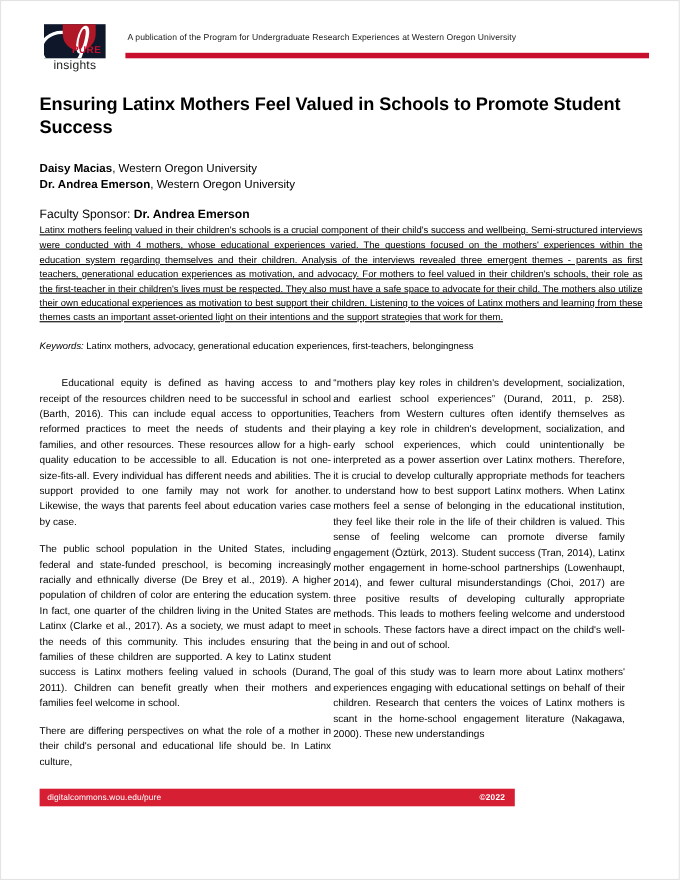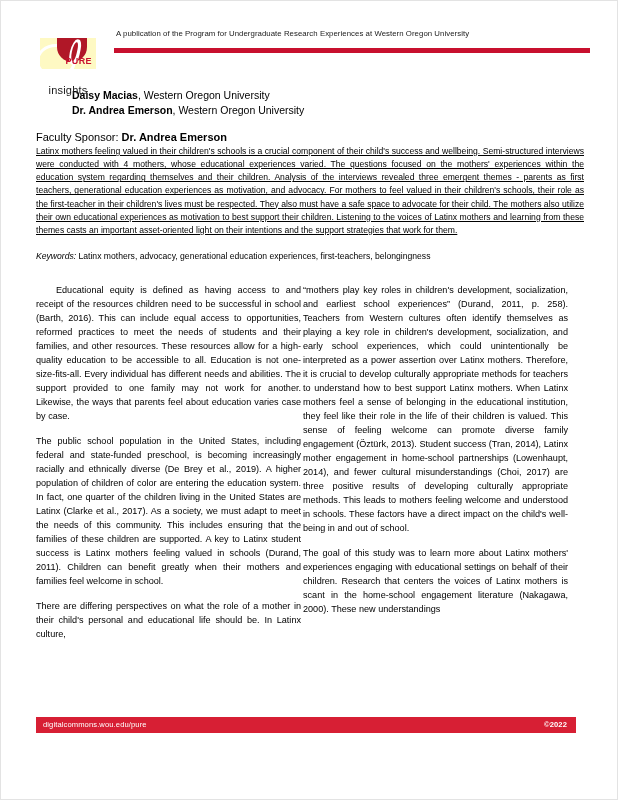--- a/index.html
+++ b/index.html
@@ -38,23 +38,23 @@
     position: absolute;
     left: 0px;
     top: 3px;
     width: 64px;
     text-align: center;
   }
   .logo-mark {
     position: relative;
     width: 56px;
     height: 31px;
-    background: #fef9c3;
+    background: #0f172a;
     overflow: hidden;
-    margin: 16px auto;
+    margin: 0 auto;
   }
   .logo-mark .arc-white {
     position: absolute;
     left: -4px;
     top: 6px;
     width: 40px;
     height: 34px;
     border: 3px solid #ffffff;
     border-radius: 50%;
     box-sizing: border-box;
@@ -129,21 +129,21 @@
     font-size: 16.5px;
     font-weight: bold;
     line-height: 1.28;
     letter-spacing: -0.1px;
   }
   .authors {
     margin-top: 19px;
     font-size: 10.5px;
     line-height: 1.43;
   }
-  .authors .nm { font-weight: bold; margin-left: 36px; }
+  .authors .nm { font-weight: bold; }
   .sponsor {
     margin-top: 13px;
     font-size: 11px;
   }
   .sponsor .nm { font-weight: bold; }
 
   
   .abstract {
     margin-top: 2px;
     font-size: 8.6px;
@@ -174,21 +174,21 @@
   }
   .col p { margin: 0 0 11px 0; }
   .col p.indent { text-indent: 20px; }
   .col p:last-child { margin-bottom: 0; }
 
   
   .footer {
     position: absolute;
     left: 35px;
     bottom: 66px;
-    width: 540px;
+    width: 432px;
     height: 16px;
     background: #d71f34;
     color: #ffffff;
   }
   .footer-url {
     position: absolute;
     left: 7px;
     top: 3px;
     font-size: 7.6px;
     letter-spacing: 0.1px;
@@ -217,20 +217,21 @@
           <div class="leaf"></div>
           <div class="leaf-inner"></div>
           <div class="logo-pure">PURE</div>
         </div>
         <div class="logo-insights">insights</div>
       </div>
       <div class="masthead-text">A publication of the Program for Undergraduate Research Experiences at Western Oregon University</div>
       <div class="masthead-rule"></div>
     </div>
 
+    <div class="title">Ensuring Latinx Mothers Feel Valued in Schools to Promote Student Success</div>
 
     <div class="authors">
       <div>
         <span class="nm">Daisy Macias</span><span>, Western Oregon University</span>
       </div>
       <div>
         <span class="nm">Dr. Andrea Emerson</span><span>, Western Oregon University</span>
       </div>
     </div>
 

